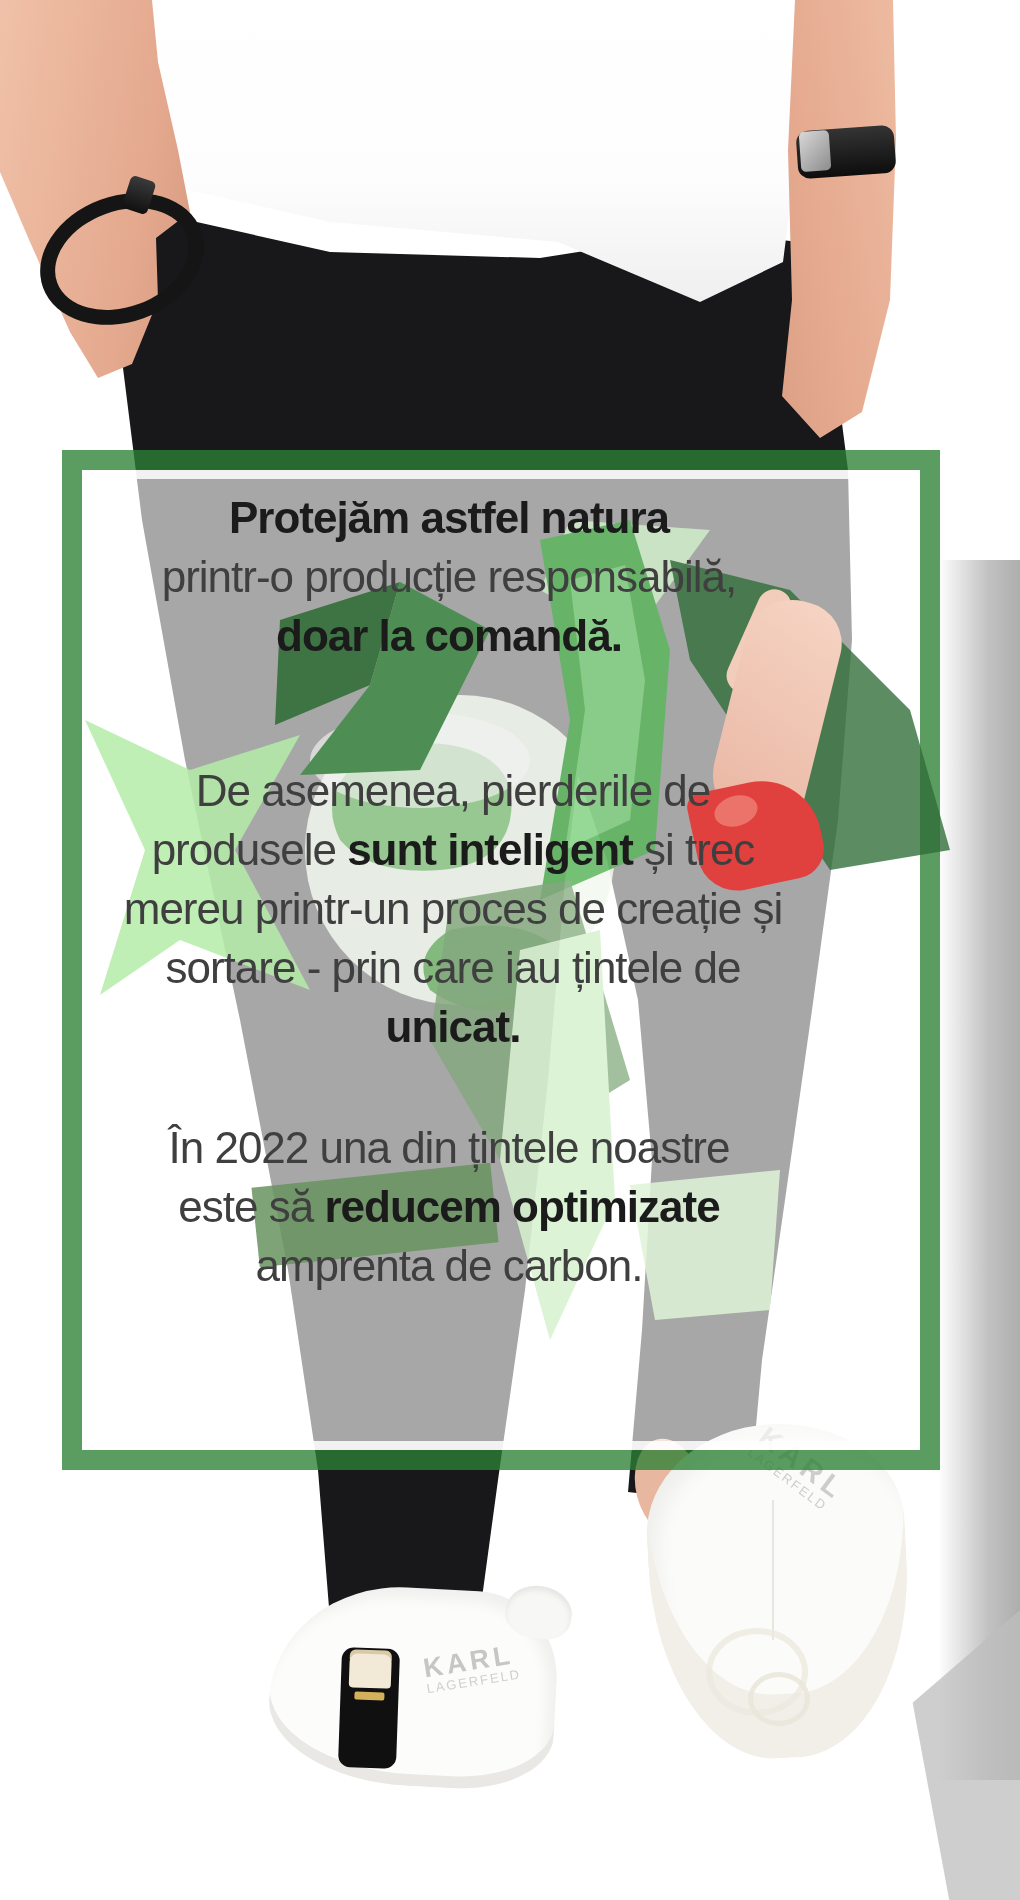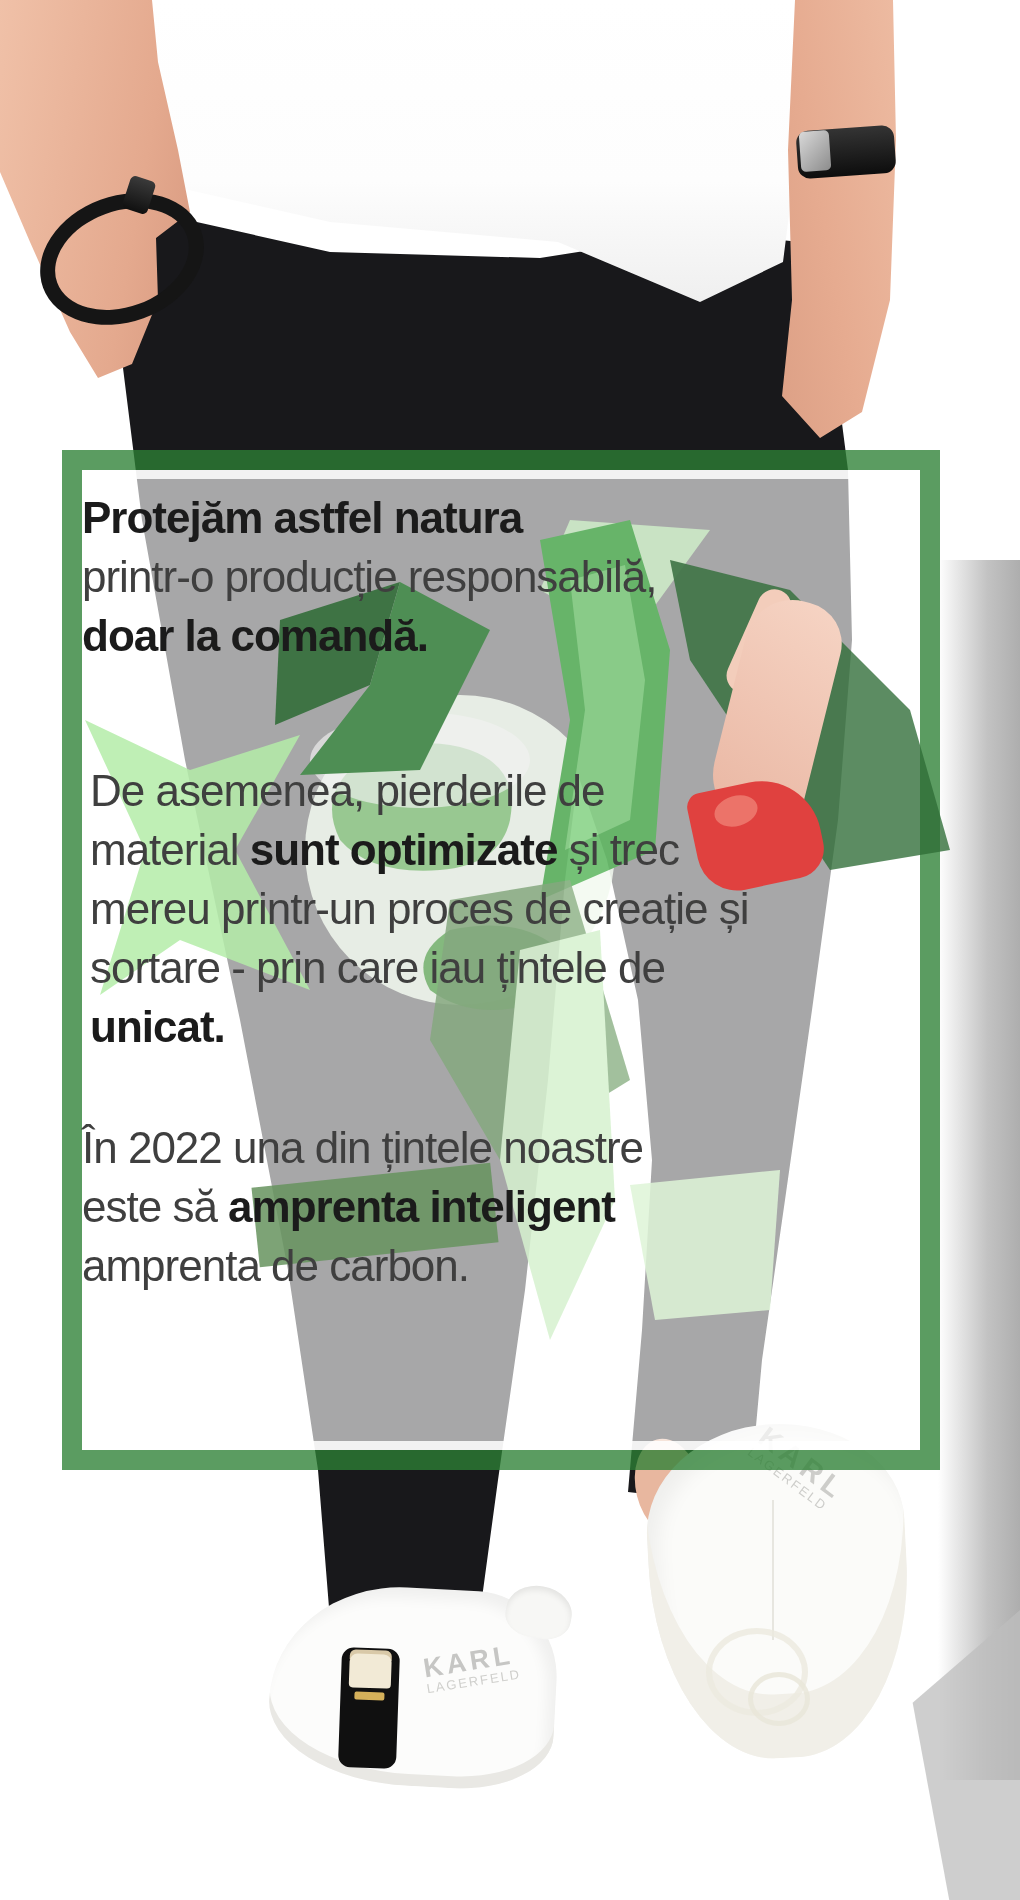--- a/index.html
+++ b/index.html
@@ -148,21 +148,21 @@
     background:#e0413f;border-radius:14px 60px 30px 40px;transform:rotate(-12deg);
   }
   .heart-hi{
     left:714px;top:796px;width:44px;height:30px;z-index:7;
     background:#ef7f74;border-radius:50%;transform:rotate(-16deg);opacity:.8;
   }
 
   
   .overlay-text{
     left:82px;top:476px;width:734px;z-index:9;
-    color:#3f3f3f;
+    text-align:center;color:#3f3f3f;
     font-size:44px;line-height:59px;letter-spacing:-1px;
     padding-top:12px;
   }
   .overlay-text .para{margin:0 0 0 0;}
   .overlay-text .para + .para{margin-top:0;}
   .overlay-text .para1{margin-bottom:96px;}
   .overlay-text .para2{margin-bottom:62px;padding-left:8px;}
   .overlay-text .line{white-space:nowrap;}
   .overlay-text .b{font-weight:bold;color:#1b1b1b;}
 </style>
@@ -235,25 +235,25 @@
   <div class="abs heart-hi"></div>
 
   <div class="abs overlay-text">
       <div class="para para1">
         <div class="line"><span class="b">Protejăm astfel natura</span></div>
         <div class="line"><span>printr-o producție responsabilă,</span></div>
         <div class="line"><span class="b">doar la comandă.</span></div>
       </div>
       <div class="para para2">
         <div class="line"><span>De asemenea, pierderile de</span></div>
-        <div class="line"><span>material </span><span class="b">sunt optimizate</span><span> și trec</span></div>
+        <div class="line"><span>produsele </span><span class="b">sunt inteligent</span><span> și trec</span></div>
         <div class="line"><span>mereu printr-un proces de creație și</span></div>
         <div class="line"><span>sortare - prin care iau țintele de</span></div>
         <div class="line"><span class="b">unicat.</span></div>
       </div>
       <div class="para para3">
         <div class="line"><span>În 2022 una din țintele noastre</span></div>
-        <div class="line"><span>este să </span><span class="b">amprenta inteligent</span></div>
+        <div class="line"><span>este să </span><span class="b">reducem optimizate</span></div>
         <div class="line"><span>amprenta de carbon.</span></div>
       </div>
     </div>
 
 </div>
 
 </body></html>

